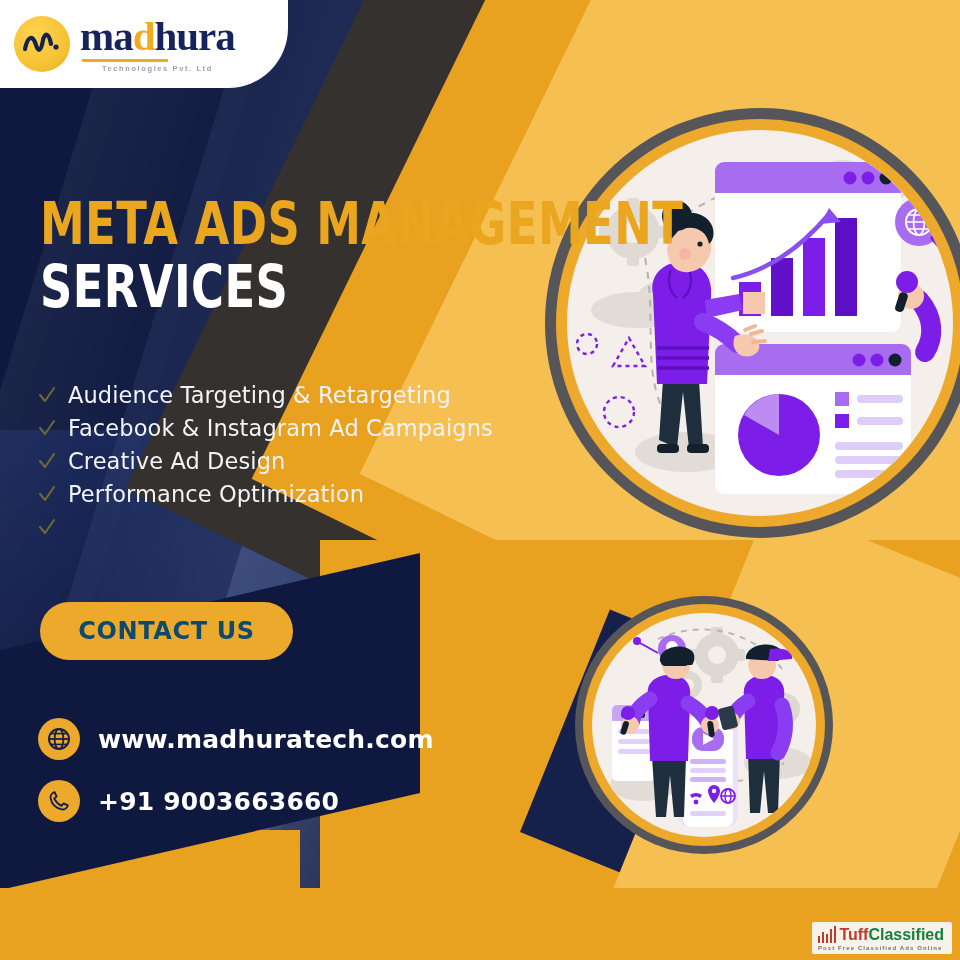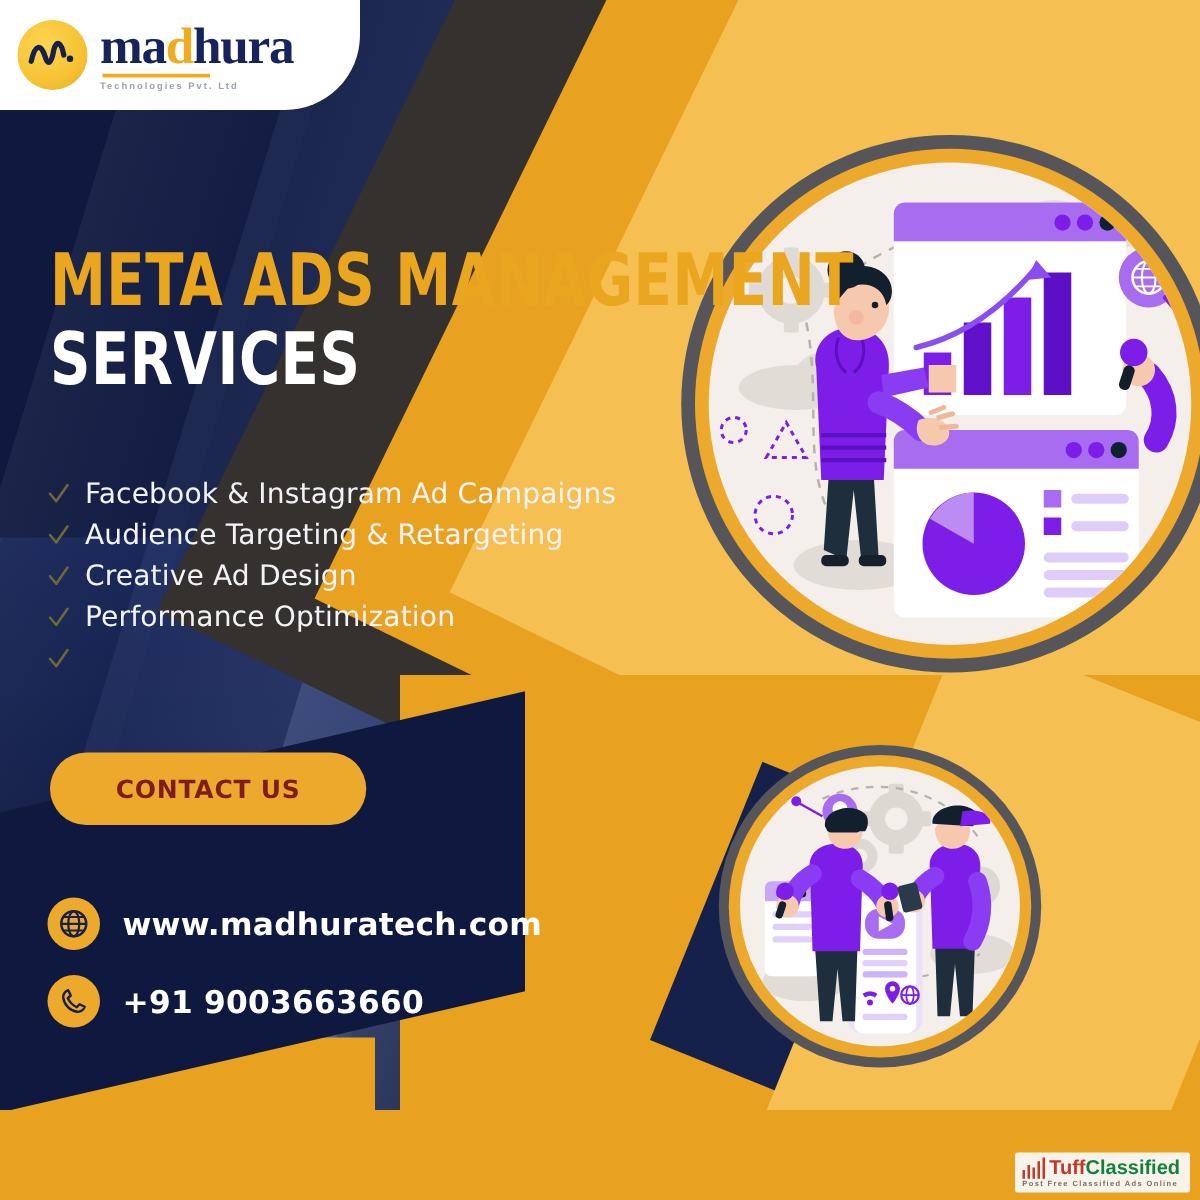--- a/index.html
+++ b/index.html
@@ -97,21 +97,21 @@
   .logo-word {
     font-size:41px; font-weight:700; color:#17245c; letter-spacing:-1px;
     font-family:"Liberation Serif", serif; position:relative;
   }
   .logo-word .hook { color:#f0ab20; }
   .logo-ul {
     width:86px; height:3px; background:#f0ab20; margin-top:2px; margin-left:2px;
   }
   .logo-tag {
     font-size:7.5px; color:#9aa0b4; letter-spacing:1.6px; margin-top:3px;
-    text-align:left; font-weight:600;
+    text-align:center; font-weight:600;
   }
 
   
   .heading { position:absolute; left:40px; top:196px; z-index:20; }
   .h-line1, .h-line2 {
     font-family:"DejaVu Sans", sans-serif;
     font-weight:700; letter-spacing:.5px; line-height:.98;
     font-stretch:condensed; transform:scaleX(.86); transform-origin:left center;
   }
   .h-line1 { font-size:58px; color:#e9a61e; }
@@ -127,21 +127,21 @@
   }
 
   
   .cta {
     position:absolute; left:40px; top:602px; z-index:20;
     width:253px; height:58px; border-radius:29px; background:#eda92c;
     display:flex; align-items:center; justify-content:center;
     border:none; cursor:pointer;
   }
   .cta-label {
-    font-size:20px; font-weight:700; color:#7f1d1d; letter-spacing:.6px;
+    font-size:24px; font-weight:700; color:#0c4a6e; letter-spacing:.6px;
     font-family:"DejaVu Sans", sans-serif;
   }
 
   
   .contacts { position:absolute; left:38px; top:708px; z-index:20; }
   .contact-row { display:flex; align-items:center; gap:18px; height:62px; }
   .c-icon {
     width:42px; height:42px; border-radius:50%; background:#eda92c; flex:none;
     display:flex; align-items:center; justify-content:center;
   }
@@ -220,29 +220,29 @@
     <div class="h-line2">SERVICES</div>
   </div>
 
   <div class="bullets">
     <div class="bullet">
       <span class="check">
         <svg width="18" height="18" viewBox="0 0 18 18">
             <path d="M2 9 L7 15 L16 2" stroke="#6f6a33" stroke-width="2" fill="none" stroke-linecap="round" stroke-linejoin="round"></path>
           </svg>
       </span>
-      <span class="bullet-text">Facebook &amp; Instagram Ad Campaigns</span>
+      <span class="bullet-text">Audience Targeting &amp; Retargeting</span>
     </div>
     <div class="bullet">
       <span class="check">
         <svg width="18" height="18" viewBox="0 0 18 18">
             <path d="M2 9 L7 15 L16 2" stroke="#6f6a33" stroke-width="2" fill="none" stroke-linecap="round" stroke-linejoin="round"></path>
           </svg>
       </span>
-      <span class="bullet-text">Audience Targeting &amp; Retargeting</span>
+      <span class="bullet-text">Facebook &amp; Instagram Ad Campaigns</span>
     </div>
     <div class="bullet">
       <span class="check">
         <svg width="18" height="18" viewBox="0 0 18 18">
             <path d="M2 9 L7 15 L16 2" stroke="#6f6a33" stroke-width="2" fill="none" stroke-linecap="round" stroke-linejoin="round"></path>
           </svg>
       </span>
       <span class="bullet-text">Creative Ad Design</span>
     </div>
     <div class="bullet">

